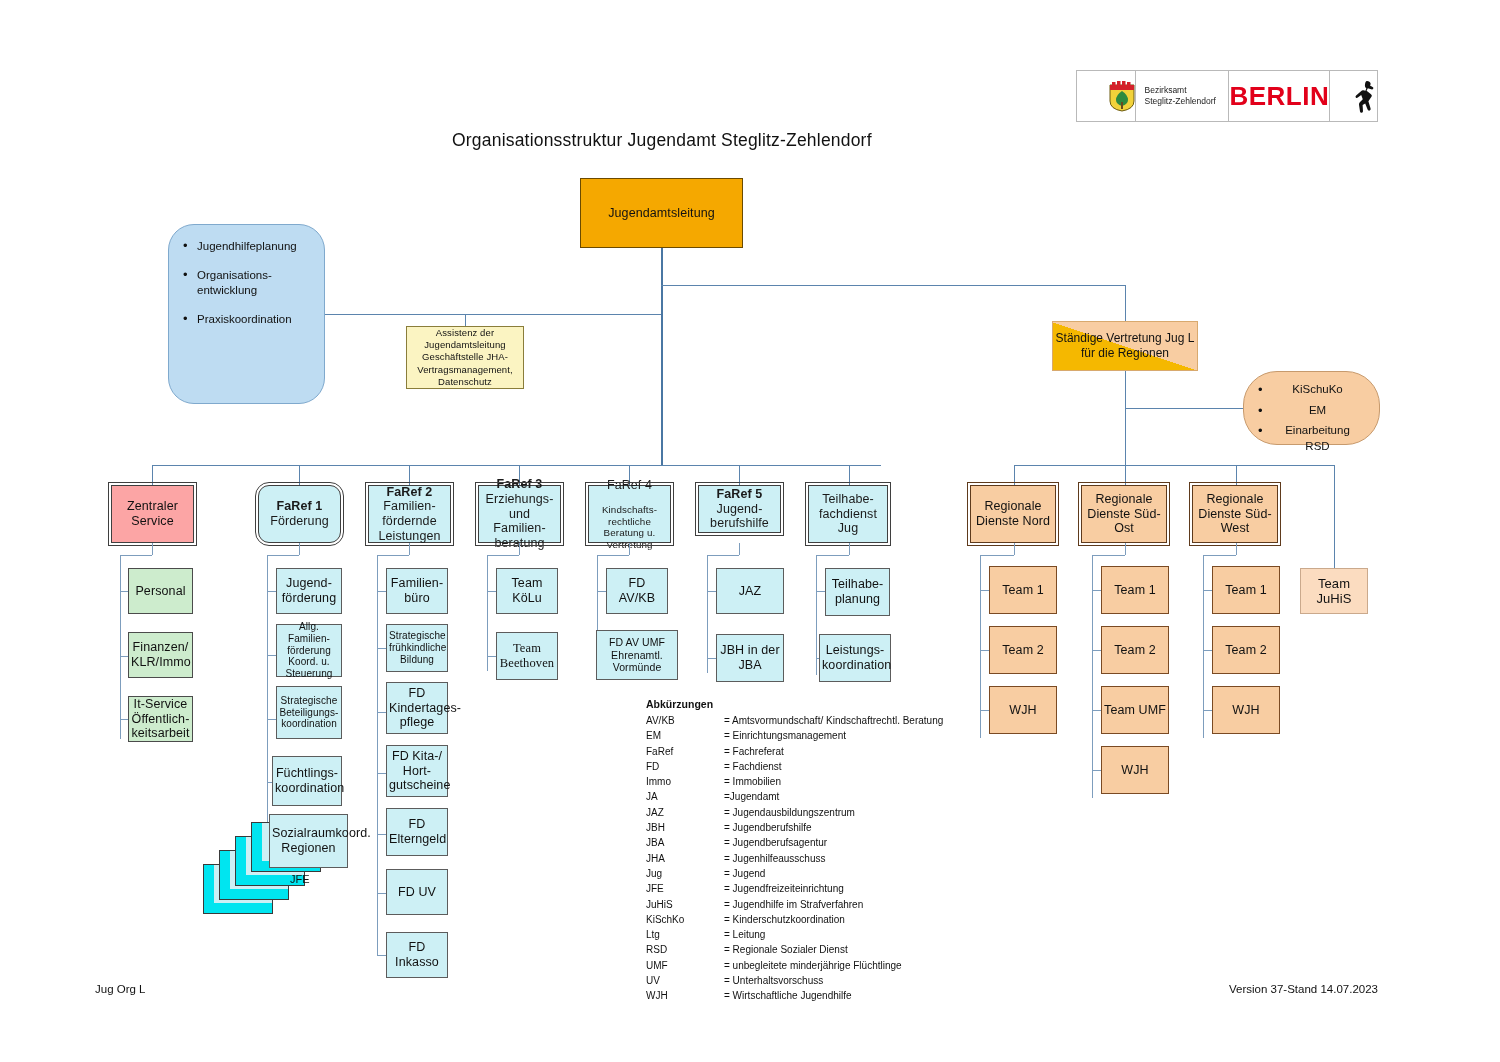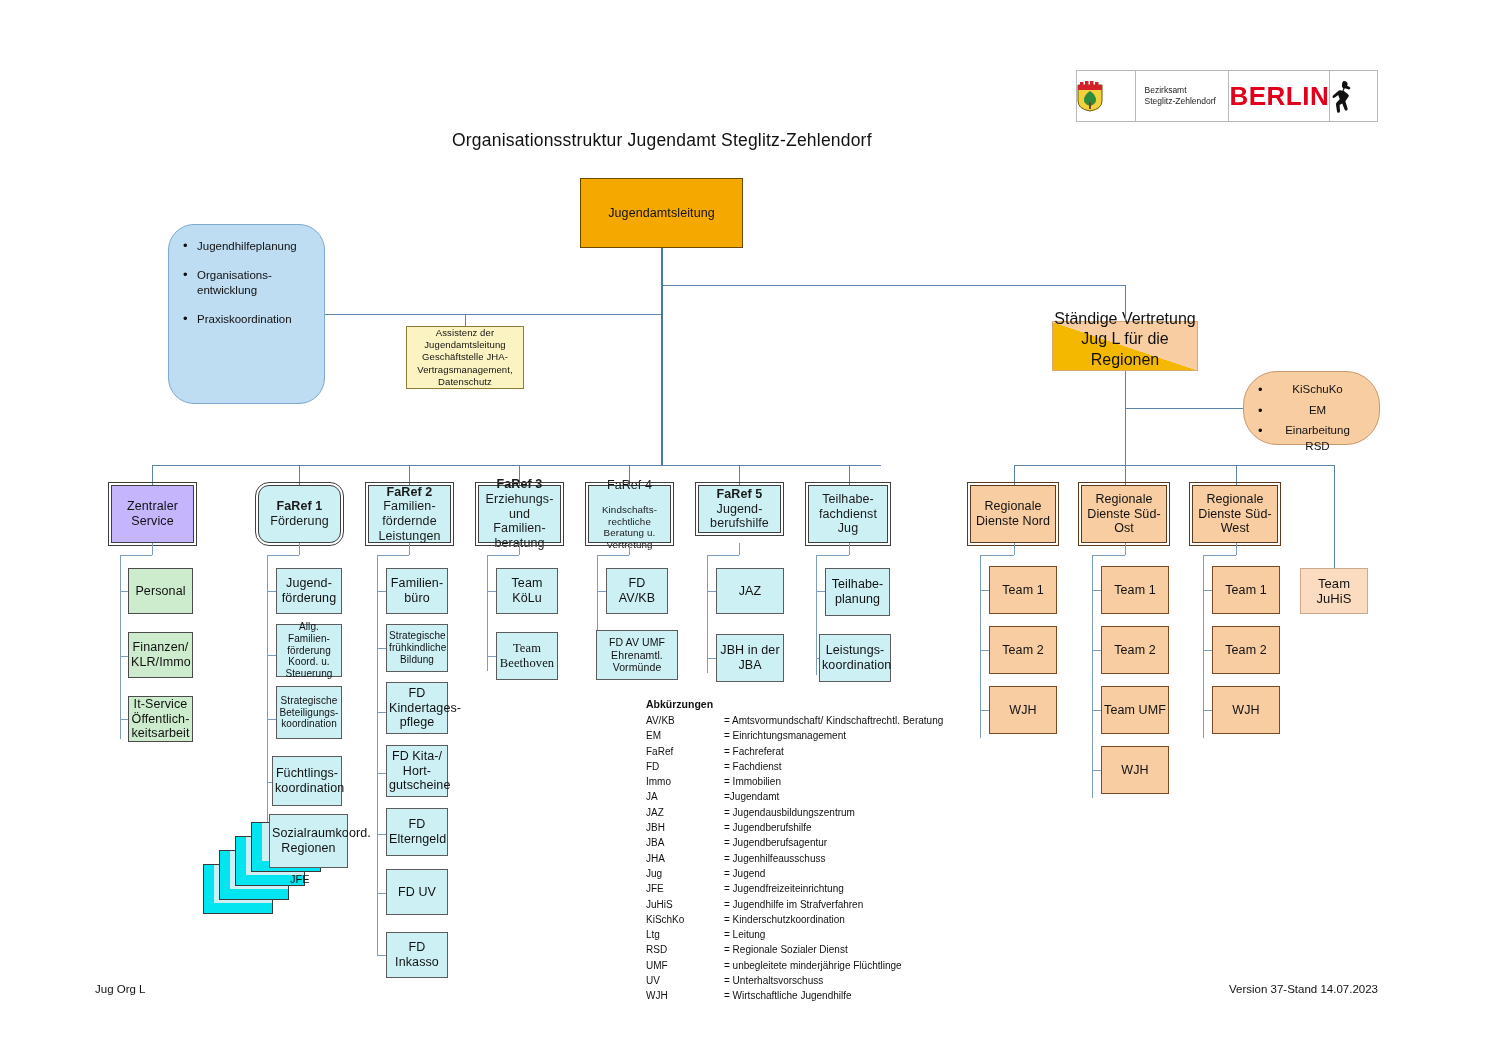--- a/index.html
+++ b/index.html
@@ -12,21 +12,21 @@
   }
 
   
   .abs { position:absolute; }
 
   
   #logo-bar {
     position:absolute; left:1076px; top:70px; width:302px; height:52px;
     border:1px solid #b9b9b9; background:#fff; display:flex; align-items:stretch;
   }
-  #logo-bar > div { display:flex; align-items:center; justify-content:flex-start; }
+  #logo-bar > div { display:flex; align-items:center; justify-content:flex-end; }
   .logo-cell-crest { width:60px; border-right:1px solid #b9b9b9; }
   .logo-cell-name  { width:96px; border-right:1px solid #b9b9b9;
                      font-size:8.5px; line-height:1.35; color:#222; padding-left:9px;
                      justify-content:flex-start !important; }
   .logo-cell-berlin{ flex:1; border-right:1px solid #b9b9b9; }
   .logo-cell-bear  { width:48px; }
   .berlin-word { color:#e2001a; font-weight:bold; font-size:26px; letter-spacing:.5px;
                  font-family:"Liberation Sans", sans-serif; }
 
   
@@ -55,21 +55,21 @@
 
   
   .blue      { background:#cdf0f5; border:1.4px solid #5c5c5c; font-size:12.5px; color:#111; }
   .blue-sm   { background:#cdf0f5; border:1.4px solid #5c5c5c; font-size:10px;   color:#111; }
   
   .dept { background:#cdf0f5; border:1.6px solid #3f3f3f;
           outline:1.6px solid #3f3f3f; outline-offset:2.5px; font-size:12.5px; }
 
   
   .green     { background:#cdeccd; border:1.4px solid #4b4b4b; font-size:12.5px; color:#111; }
-  .green-dept{ background:#c4b5fd; border:1.6px solid #3f3f3f;
+  .green-dept{ background:#fca5a5; border:1.6px solid #3f3f3f;
                outline:1.6px solid #3f3f3f; outline-offset:2.5px; font-size:12.5px; color:#111; }
 
   
   .peach      { background:#f8cda2; border:1.4px solid #7a4a23; font-size:12.5px; color:#111; }
   .peach-dept { background:#f8cda2; border:1.6px solid #5e3a1c;
                 outline:1.6px solid #5e3a1c; outline-offset:2.5px; font-size:12.5px; color:#111; }
   .peach-light{ background:#fbdcc0; border:1.2px solid #caa98c; font-size:13px; color:#111; }
 
   
   #box-jugendamtsleitung {
@@ -100,22 +100,22 @@
   .bubble-peach li { margin-bottom:5px; padding-left:14px; position:relative; line-height:1.35; }
   .bubble-peach li:last-child { margin-bottom:0; }
   .bubble-blue li::before, .bubble-peach li::before {
     content:"\2022"; position:absolute; left:0; top:-1px; font-size:13px;
   }
 
   
   #box-staendige-vertretung {
     position:absolute; border:1px solid #d8a96e;
     background:linear-gradient(to top right, #f5b800 0%, #f5b800 49.4%, #f8cda2 49.6%, #f8cda2 100%);
-    display:flex; align-items:flex-end; justify-content:center; text-align:center;
-    font-size:16px; line-height:1.28; color:#111;
+    display:flex; align-items:center; justify-content:center; text-align:center;
+    font-size:12px; line-height:1.28; color:#111;
   }
 
   
   .jfe-card {
     position:absolute; background:#cdf0f5; border:1.3px solid #3a3a3a;
   }
   .jfe-card::before {
     content:""; position:absolute; left:-0px; top:0; width:10px; height:100%;
     background:#00e5f0;
   }

